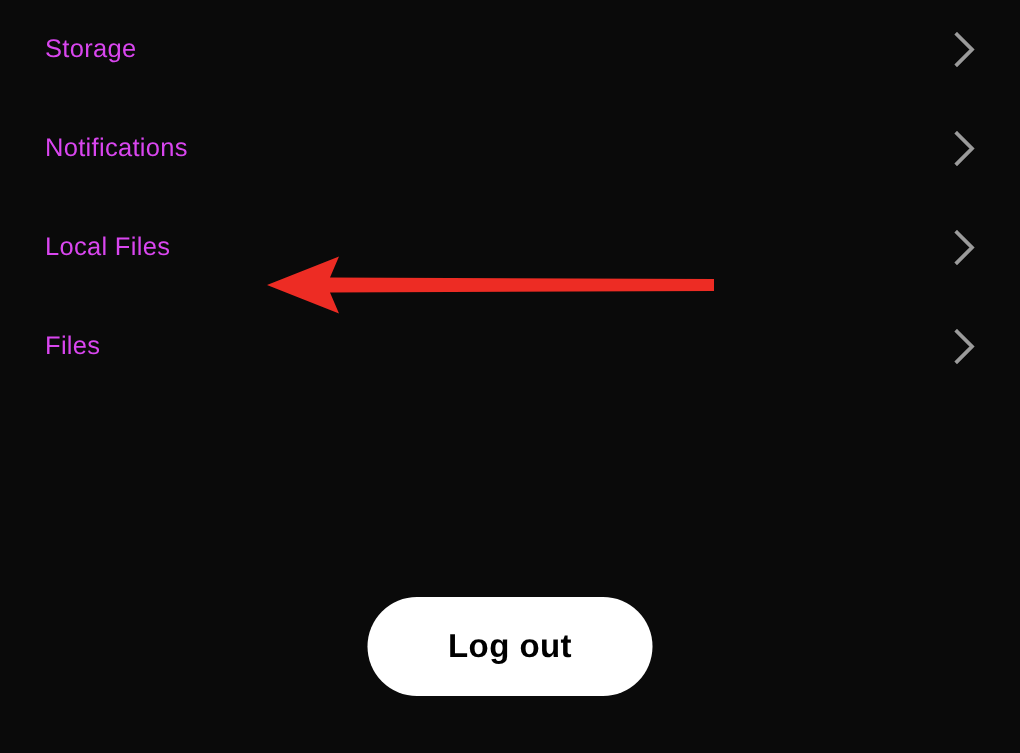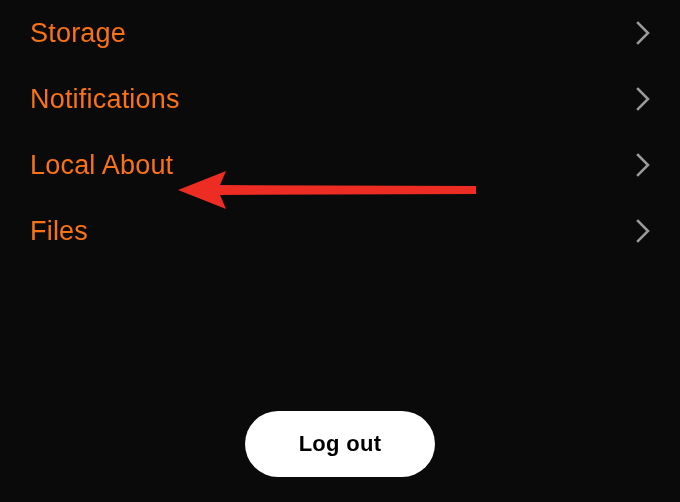--- a/index.html
+++ b/index.html
@@ -20,36 +20,36 @@
     }
     .settings-item {
       display: flex;
       align-items: center;
       justify-content: space-between;
       padding: 14px 30px 14px 30px;
       cursor: pointer;
       height: 66px;
     }
     .settings-item-label {
-      color: #f97316;
-      font-size: 27px;
+      color: #d946ef;
+      font-size: 17px;
       font-weight: 400;
       letter-spacing: 0.2px;
     }
     .chevron {
       flex-shrink: 0;
     }
     .chevron svg {
       display: block;
     }
     .logout-container {
       position: absolute;
       left: 0;
       right: 0;
-      bottom: 25px;
+      bottom: 38px;
       display: flex;
       justify-content: center;
     }
     .logout-button {
       background: #ffffff;
       color: #000000;
       border: none;
       border-radius: 999px;
       padding: 20px 54px;
       font-size: 22px;
@@ -82,21 +82,21 @@
   <div class="settings-item">
     <span class="settings-item-label">Notifications</span>
     <span class="chevron">
       <svg width="14" height="24" viewBox="0 0 14 24" fill="none">
         <path d="M2 2 L12 12 L2 22" stroke="#9b9b9b" stroke-width="2.5" stroke-linecap="square"></path>
       </svg>
     </span>
   </div>
 
   <div class="settings-item">
-    <span class="settings-item-label">Local About</span>
+    <span class="settings-item-label">Local Files</span>
     <span class="chevron">
       <svg width="14" height="24" viewBox="0 0 14 24" fill="none">
         <path d="M2 2 L12 12 L2 22" stroke="#9b9b9b" stroke-width="2.5" stroke-linecap="square"></path>
       </svg>
     </span>
   </div>
 
   <div class="settings-item">
     <span class="settings-item-label">Files</span>
     <span class="chevron">

